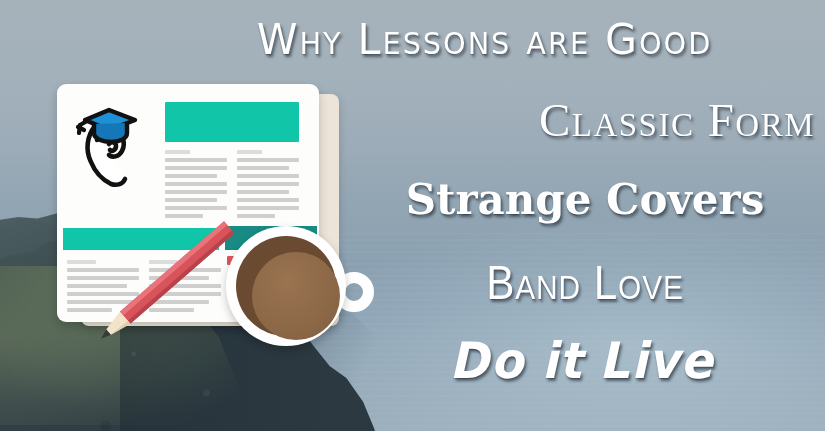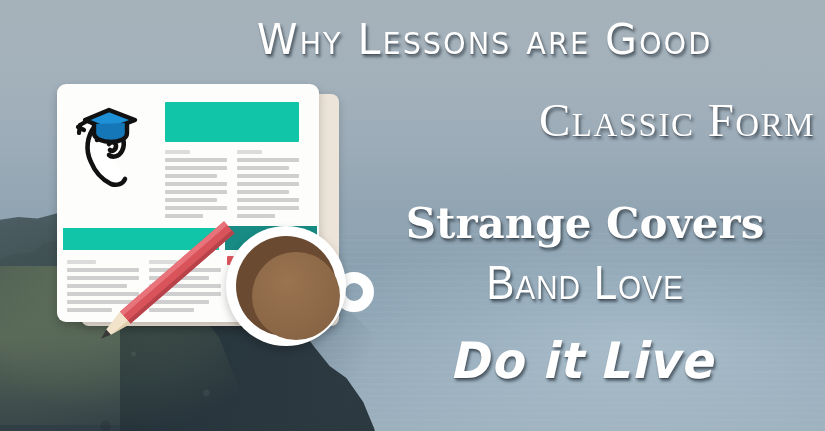--- a/index.html
+++ b/index.html
@@ -222,21 +222,20 @@
     font-variant: small-caps;
     letter-spacing: 1.5px;
   }
   .txt-l3 {
     left: 355px; right: 10px; top: 175px;
     text-align: center;
     font-family: "DejaVu Serif", serif;
     font-size: 42px;
     font-weight: 700;
     letter-spacing: 0px;
-    margin-top: 24px;
   }
   .txt-l4 {
     left: 355px; right: 10px; top: 255px;
     text-align: center;
     font-family: "Liberation Sans Narrow", "Liberation Sans", sans-serif;
     font-size: 48px;
     font-weight: 400;
     font-variant: small-caps;
     letter-spacing: 1px;
     transform: scaleX(.88);

